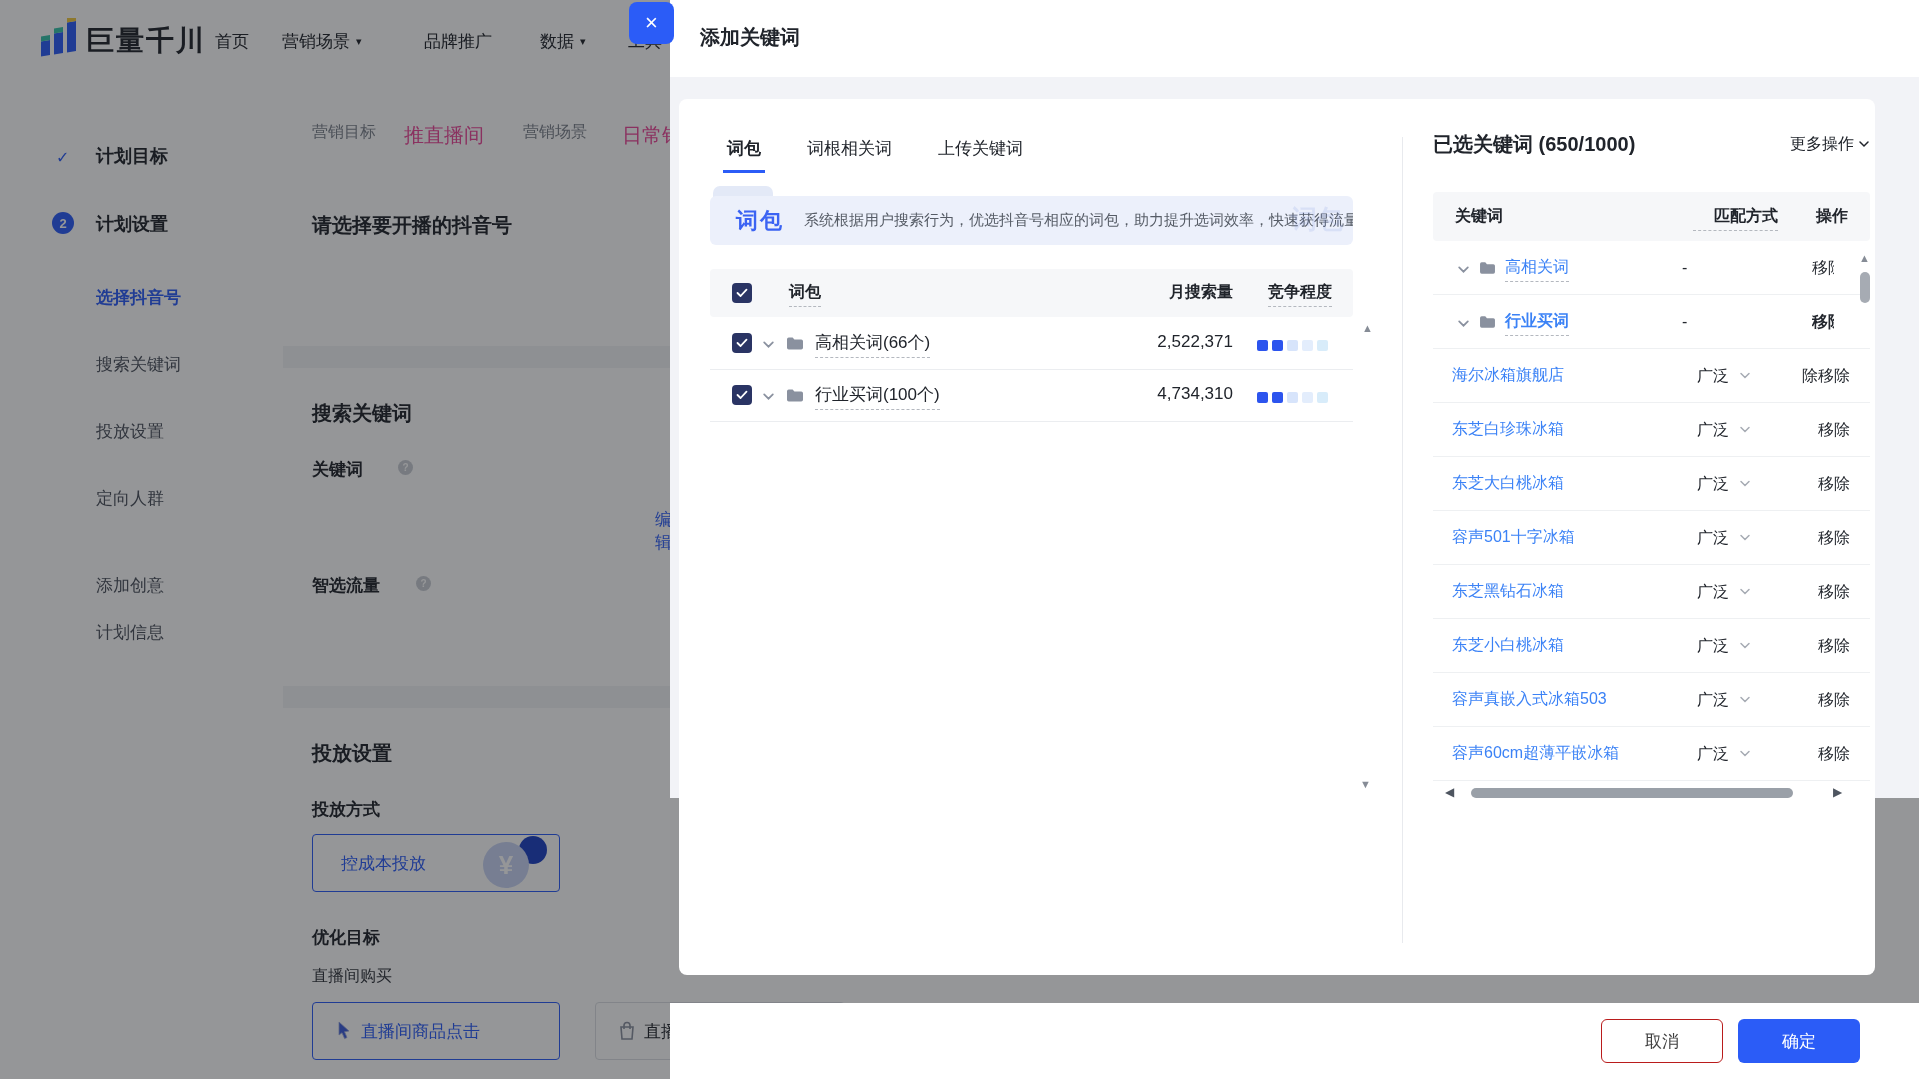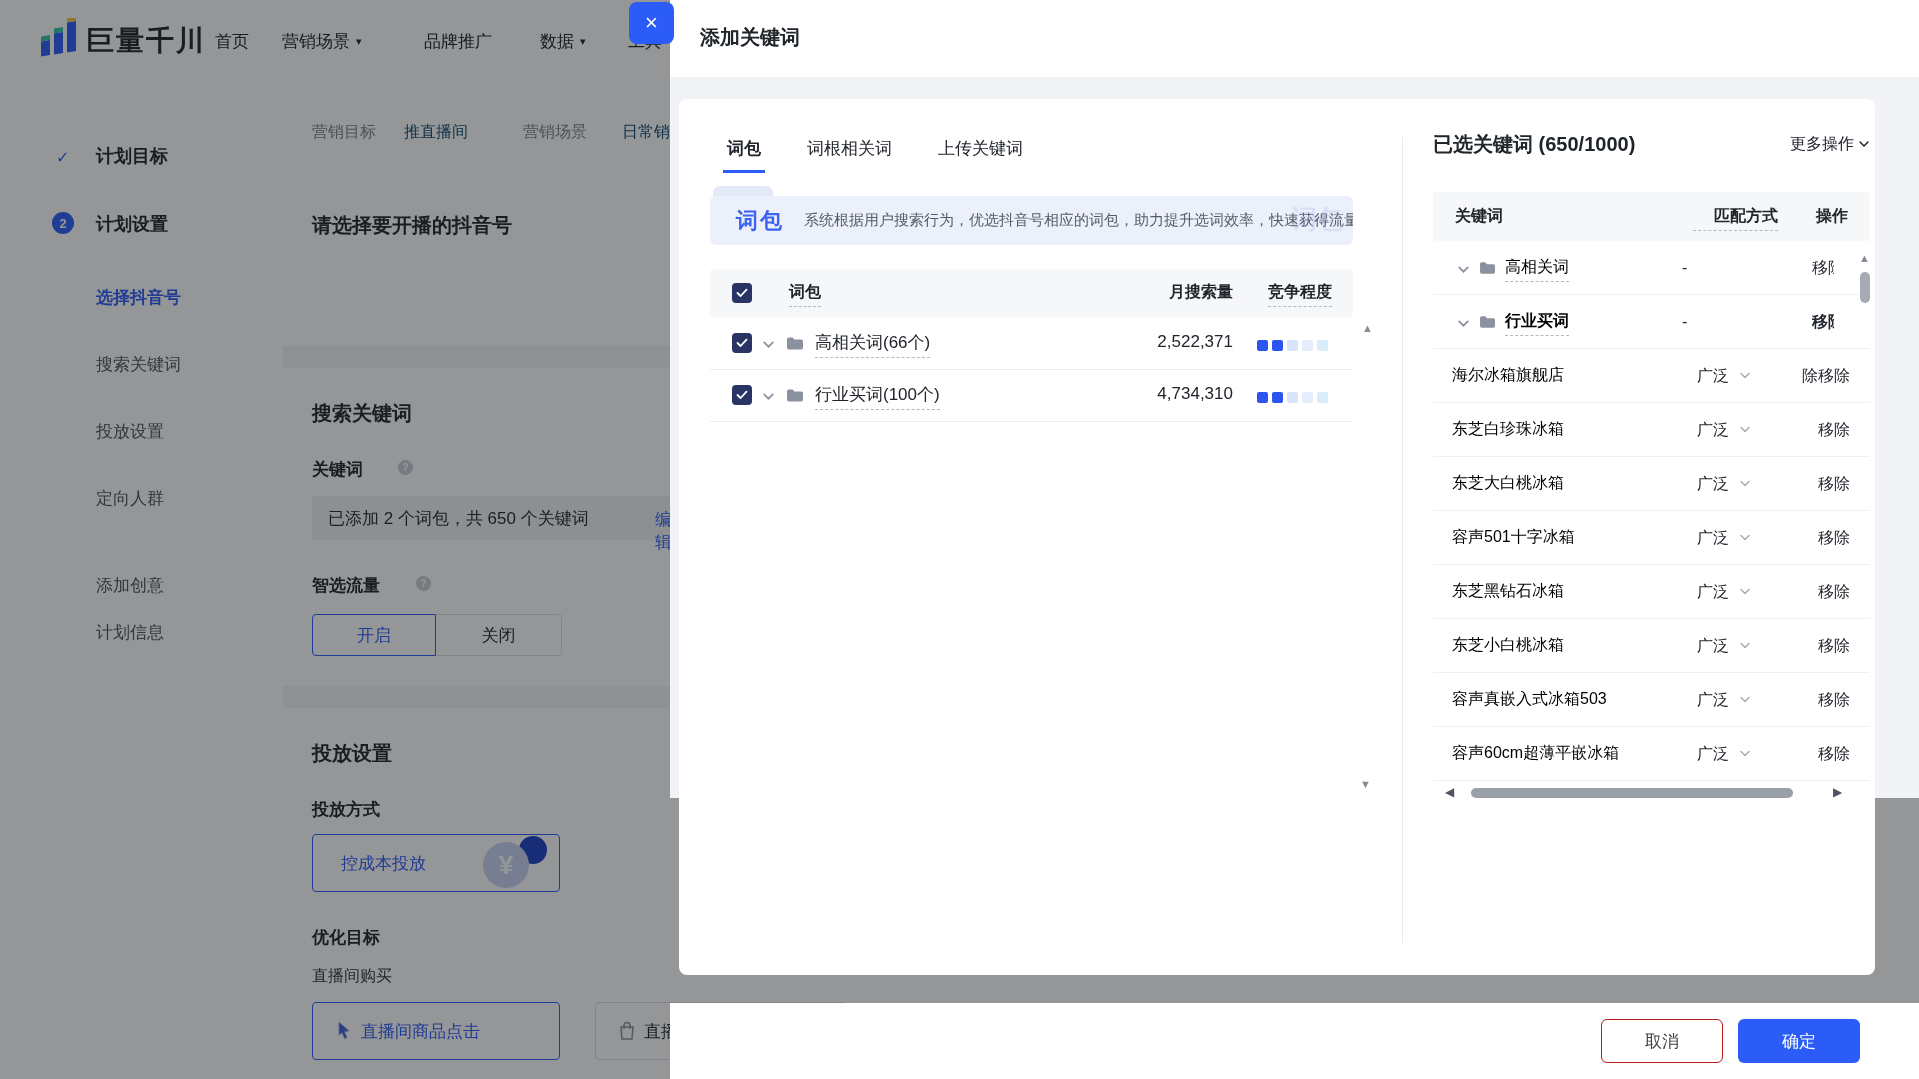--- a/index.html
+++ b/index.html
@@ -11,21 +11,21 @@
   .nav-item{font-size:17px;color:#20242b;cursor:pointer;white-space:nowrap;}
   .caret{font-size:11px;color:#20242b;margin-left:6px;vertical-align:2px;}
   
   .step-label{font-size:18px;font-weight:700;color:#20242b;}
   .step-num{width:22px;height:22px;border-radius:50%;background:#2b5cf7;color:#fff;font-size:13px;display:flex;align-items:center;justify-content:center;font-weight:700;}
   .check{color:#2b5cf7;font-size:16px;font-weight:700;}
   .sub-item{font-size:17px;color:#4b515c;cursor:pointer;white-space:nowrap;}
   .sub-item.active{color:#2b5cf7;font-weight:600;}
   
   .meta-label{font-size:16px;color:#7d838d;}
-  .meta-value{font-size:16px;color:#0c4a6e;}
+  .meta-value{font-size:20px;color:#ec4899;}
   .sec-title{font-size:20px;font-weight:700;color:#20242b;white-space:nowrap;}
   .fld-label{font-size:17px;font-weight:700;color:#20242b;white-space:nowrap;}
   .ginput{background:#f1f2f4;border-radius:4px;display:flex;align-items:center;padding:0 16px;font-size:17px;color:#23272e;}
   .help{width:15px;height:15px;border-radius:50%;background:#c9cdd4;color:#fff;font-size:10px;font-weight:700;display:flex;align-items:center;justify-content:center;cursor:pointer;}
   .band{background:#f3f4f6;}
   .tg{display:flex;align-items:center;justify-content:center;font-size:17px;cursor:pointer;box-sizing:border-box;}
   .tg.on{border:1px solid #2b5cf7;color:#2b5cf7;border-radius:4px 0 0 4px;}
   .tg.off{border:1px solid #dcdee3;border-left:none;color:#20242b;border-radius:0 4px 4px 0;}
   .opt-btn{box-sizing:border-box;border-radius:4px;display:flex;align-items:center;cursor:pointer;background:transparent;}
   .opt-btn.sel{border:1px solid #2b5cf7;color:#2b5cf7;}
@@ -68,21 +68,21 @@
   .sq.l3{background:#d8ecfa;}
   .scroll-glyph{font-size:11px;color:#868c96;cursor:pointer;line-height:1;}
   .vdiv{position:absolute;left:723px;top:38px;width:1px;height:806px;background:#e8eaee;}
   
   .rp{position:absolute;left:754px;top:31px;width:437px;}
   .rp-titlerow{display:flex;align-items:center;justify-content:space-between;height:28px;}
   .rp-title{font-size:20px;font-weight:700;color:#20242b;white-space:nowrap;}
   .rp-more{font-size:16px;color:#20242b;cursor:pointer;display:flex;align-items:center;gap:4px;white-space:nowrap;}
   .rp-head{position:relative;margin-top:34px;height:49px;background:#f6f7f9;border-radius:4px;}
   .rp-row{position:relative;height:53px;border-bottom:1px solid #eef0f2;}
-  .rname{font-size:16px;color:#000000;white-space:nowrap;}
+  .rname{font-size:16px;color:#3b82f6;white-space:nowrap;}
   .rmatch{position:absolute;left:264px;top:50%;transform:translateY(-50%);font-size:16px;color:#23272e;display:flex;align-items:center;gap:10px;cursor:pointer;}
   .rdash{position:absolute;left:249px;top:50%;transform:translateY(-50%);font-size:16px;color:#23272e;}
   .rop{position:absolute;right:20px;top:50%;transform:translateY(-50%);font-size:16px;color:#23272e;cursor:pointer;white-space:nowrap;}
   .rop.clip{right:36px;width:22px;overflow:hidden;}
   .thumb-v{position:absolute;left:1181px;top:173px;width:10px;height:31px;border-radius:5px;background:#a6abb3;cursor:pointer;}
   .thumb-h{position:absolute;left:792px;top:689px;width:322px;height:10px;border-radius:5px;background:#9aa0a8;cursor:pointer;}
   .hs-glyph{font-size:12px;color:#4e5560;cursor:pointer;line-height:1;}
   
   .btn{box-sizing:border-box;display:flex;align-items:center;justify-content:center;font-size:17px;border-radius:6px;cursor:pointer;}
   .btn.ghost{background:#fff;border:1px solid #b91c1c;color:#404040;}
@@ -129,31 +129,24 @@
   <div class="a meta-label" style="left:523px;top:122px;">营销场景</div>
   <div class="a meta-value" style="left:622px;top:122px;">日常销售</div>
 
   <div class="a sec-title" style="left:312px;top:212px;">请选择要开播的抖音号</div>
 
   <div class="a band" style="left:283px;top:346px;width:1636px;height:22px;"></div>
 
   <div class="a sec-title" style="left:312px;top:400px;">搜索关键词</div>
   <div class="a fld-label" style="left:312px;top:458px;">关键词</div>
   <div class="a help" style="left:398px;top:460px;">?</div>
-  <div class="a ginput" style="left:312px;top:496px;width:560px;height:44px;">
-      <span>已添加 2 个词包，共 650 个关键词</span>
-    </div>
   <div class="a" style="left:655px;top:508px;width:16px;overflow:hidden;color:#2b5cf7;font-size:17px;">编辑</div>
 
   <div class="a fld-label" style="left:312px;top:574px;">智选流量</div>
   <div class="a help" style="left:416px;top:576px;">?</div>
-  <div class="a" style="left:312px;top:614px;display:flex;">
-    <div class="tg on" style="width:124px;height:42px;">开启</div>
-    <div class="tg off" style="width:126px;height:42px;">关闭</div>
-  </div>
 
   <div class="a band" style="left:283px;top:686px;width:1636px;height:22px;"></div>
 
   <div class="a sec-title" style="left:312px;top:740px;">投放设置</div>
   <div class="a fld-label" style="left:312px;top:798px;">投放方式</div>
   <div class="a opt-btn sel" style="left:312px;top:834px;width:248px;height:58px;">
     <span class="lbl" style="margin-left:28px;">控成本投放</span>
     <div class="coin-wrap" style="margin-left:auto;margin-right:10px;">
       <div class="coin-dark"></div>
       <div class="coin-light">

